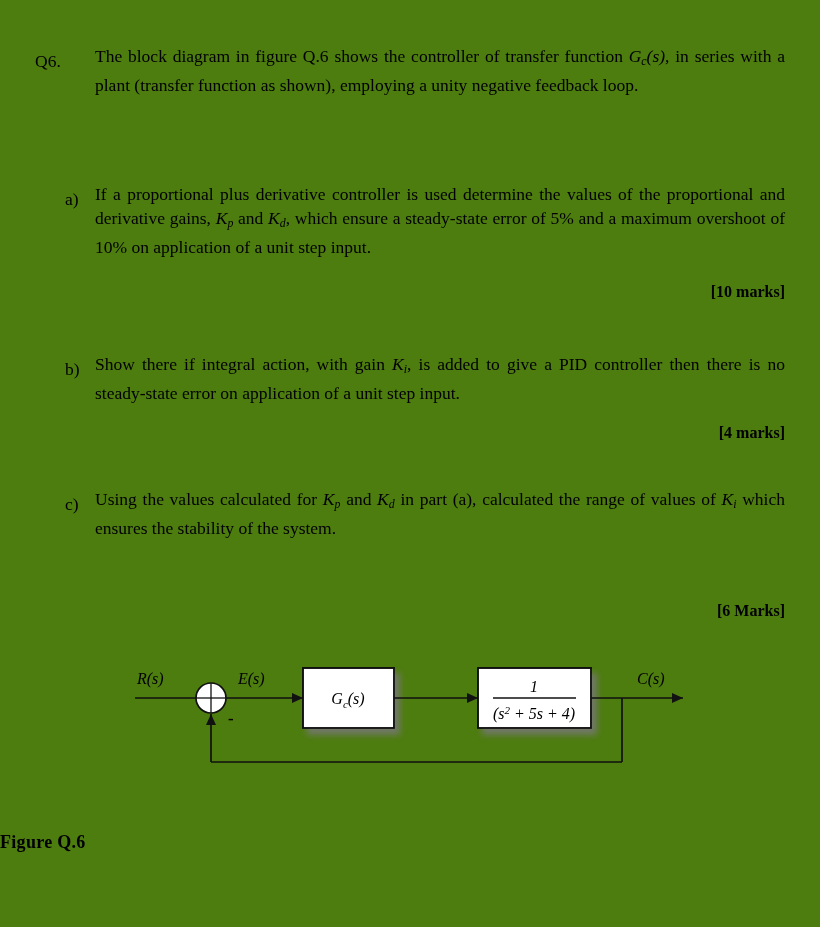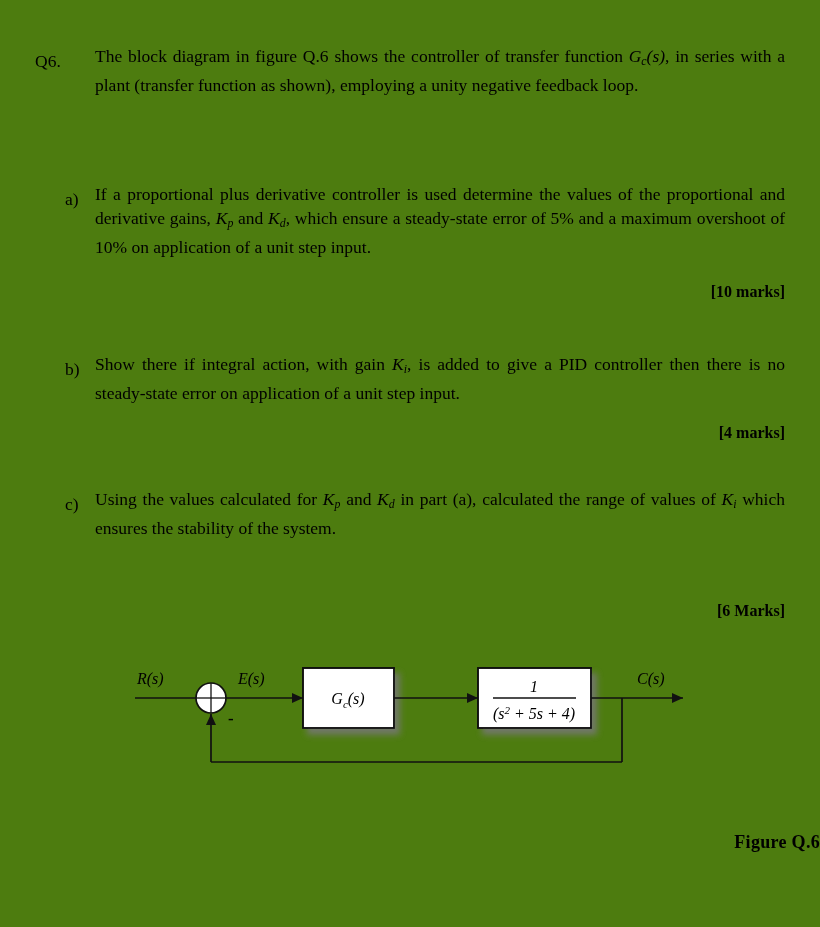--- a/index.html
+++ b/index.html
@@ -81,21 +81,21 @@
     width: 820px;
     height: 160px;
   }
   #figure-svg { display: block; }
 
   #figure-caption {
     position: absolute;
     left: 0;
     top: 832px;
     width: 820px;
-    text-align: right;
+    text-align: left;
     font-weight: bold;
     font-size: 18px;
     letter-spacing: 0.3px;
   }
   .fig-label {
     font-style: italic;
     font-size: 16px;
     font-family: "Liberation Serif", "DejaVu Serif", serif;
   }
   .blk-text {

